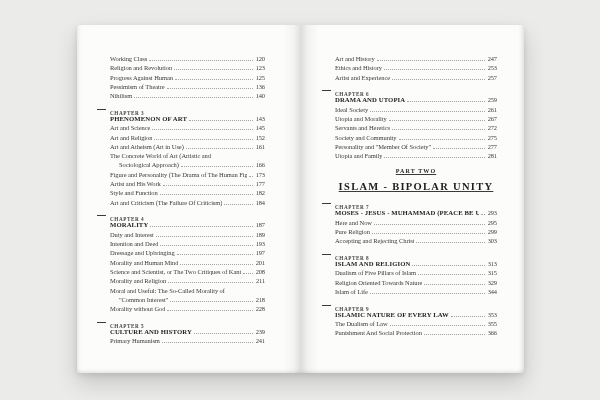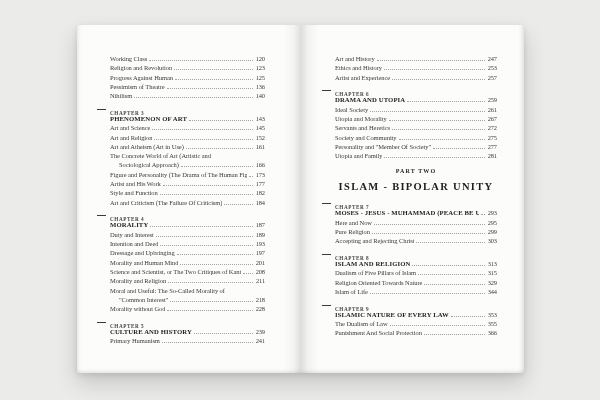--- a/index.html
+++ b/index.html
@@ -54,21 +54,21 @@
     text-transform:uppercase;
   }
 
   .row{display:flex;align-items:baseline;height:9.3px;line-height:9.3px;font-size:6.5px;letter-spacing:-0.08px;}
   .row .t{white-space:nowrap;overflow:hidden;flex-shrink:1;color:var(--ink);}
   .row .t.b{font-weight:bold;color:var(--ink-bold);font-size:6.7px;letter-spacing:0.1px;}
   .row .leader{flex:1 1 auto;min-width:4px;height:0.55em;margin:0 3px 0 2px;border-bottom:1px dotted var(--leader);}
   .row .pg{flex-shrink:0;color:var(--ink);font-size:6.4px;}
   .row.wrap2{padding-left:9px;}
 
-  .part-block{text-align:center;margin:8px 0 7px;}
+  .part-block{text-align:center;margin:8px 0 7px;text-decoration:underline;}
   .part-kicker{font-size:6px;font-weight:bold;letter-spacing:1.1px;color:var(--ink-bold);margin-bottom:7px;}
   .part-title{font-size:10.5px;font-weight:bold;letter-spacing:1.3px;color:#1d1d1d;margin-bottom:2px;}
 </style>
 </head>
 <body>
 
 <div class="book">
   <div class="page page-left" id="left-page">
       <div class="toc-section">
         <div class="row">

